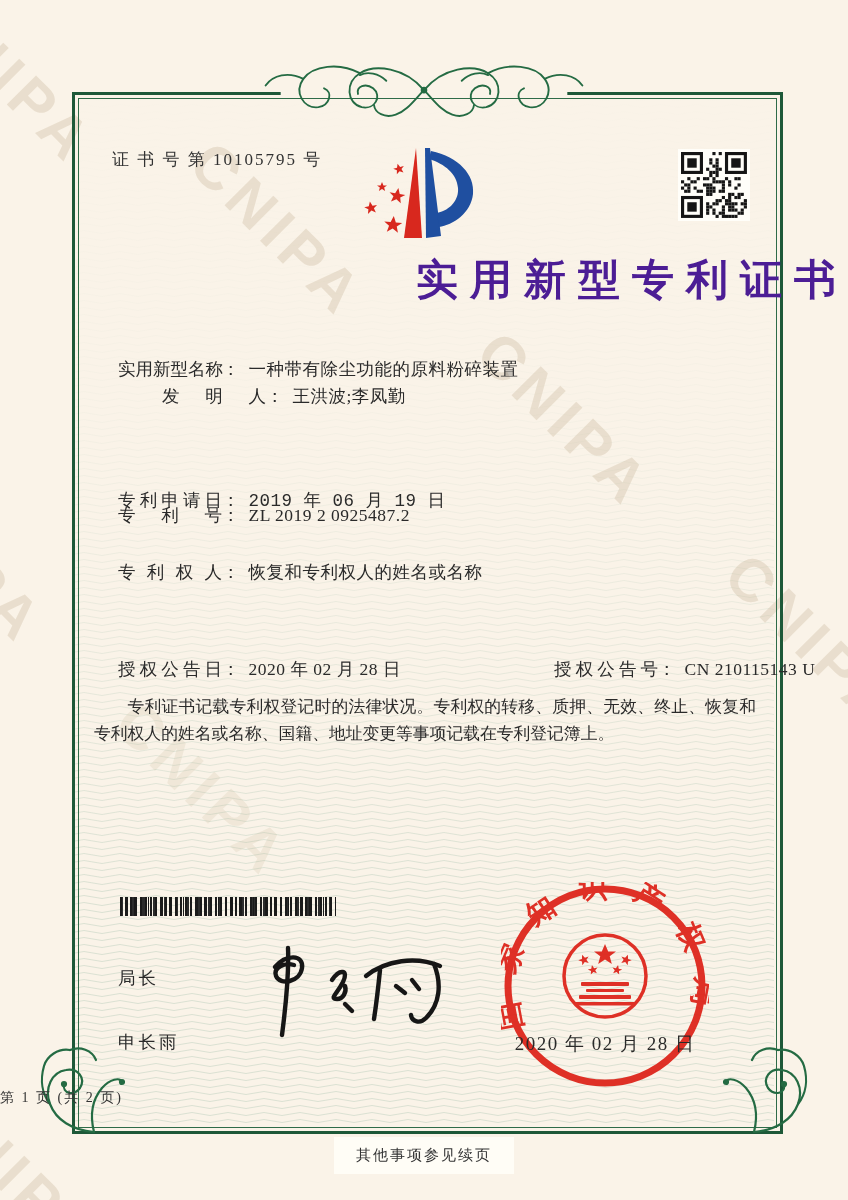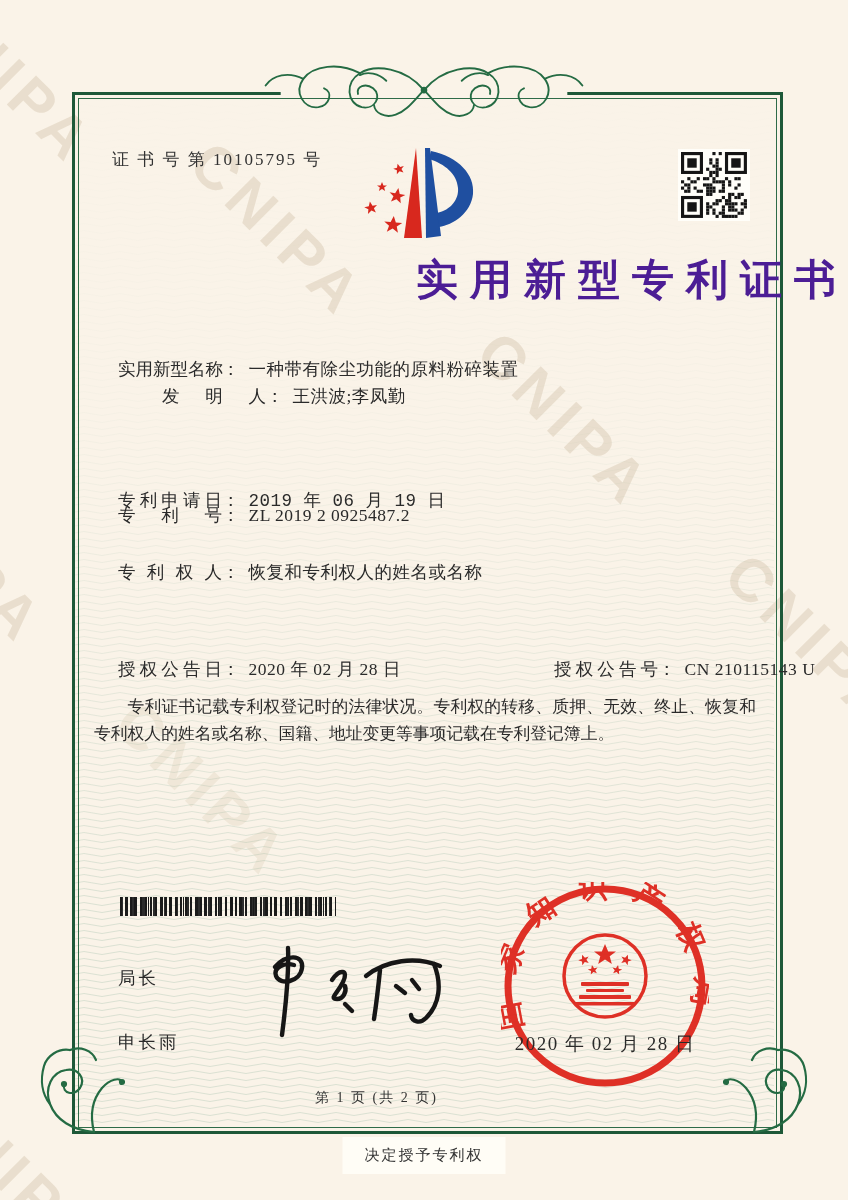--- a/index.html
+++ b/index.html
@@ -42,21 +42,21 @@
   .bodytext p{margin:0;text-indent:2em;}
   .barcode{position:absolute;left:120px;top:897px;width:216px;height:19px;
     background-image:
       repeating-linear-gradient(90deg,#1a1a1a 0 2px,transparent 2px 5px),
       repeating-linear-gradient(90deg,#1a1a1a 0 1px,transparent 1px 7px),
       repeating-linear-gradient(90deg,#2c2c2c 0 3px,transparent 3px 11px);}
   .sig-title{position:absolute;left:118px;top:966px;font-size:17.5px;letter-spacing:3px;font-family:Liberation Serif, serif;}
   .sig-name{position:absolute;left:118px;top:1003px;font-size:17.5px;letter-spacing:3px;margin-top:27px;}
   .sig-script{position:absolute;left:228px;top:942px;}
   .seal{position:absolute;left:501px;top:882px;}
-  .page-info{position:absolute;left:0;top:1089px;width:753px;text-align:center;font-size:14px;letter-spacing:2px;color:#333;}
+  .page-info{position:absolute;left:0;top:1089px;width:753px;font-size:14px;letter-spacing:2px;color:#333;}
   .cont-note{position:absolute;left:50%;top:1137px;transform:translateX(-50%);
     background:#fffdf6;padding:9px 22px;font-size:15px;letter-spacing:2px;color:#333;z-index:7;}
 </style>
 </head>
 <body>
 
 <div class="page">
 
   <svg class="waves" id="wave-svg" width="699" height="1030">
       <path d="M0,4 q9,-3 18,0 q9,3 18,0 q9,-3 18,0 q9,3 18,0 q9,-3 18,0 q9,3 18,0 q9,-3 18,0 q9,3 18,0 q9,-3 18,0 q9,3 18,0 q9,-3 18,0 q9,3 18,0 q9,-3 18,0 q9,3 18,0 q9,-3 18,0 q9,3 18,0 q9,-3 18,0 q9,3 18,0 q9,-3 18,0 q9,3 18,0 q9,-3 18,0 q9,3 18,0 q9,-3 18,0 q9,3 18,0 q9,-3 18,0 q9,3 18,0 q9,-3 18,0 q9,3 18,0 q9,-3 18,0 q9,3 18,0 q9,-3 18,0 q9,3 18,0 q9,-3 18,0 q9,3 18,0 q9,-3 18,0 q9,3 18,0 q9,-3 18,0 q9,3 18,0 q9,-3 18,0 q9,3 18,0" fill="none" stroke="#c7d5c5" stroke-width="1" opacity="0.6"></path>
@@ -474,14 +474,14 @@
           <rect x="-26" y="19" width="52" height="4" rx="1"></rect>
           <rect x="-30" y="26" width="60" height="3.5" rx="1"></rect>
         </g>
         <text x="0" y="64" text-anchor="middle" font-size="19" fill="#1b1b1b" letter-spacing="1.5" font-family="Liberation Serif, DejaVu Serif, serif">2020 年 02 月 28 日</text>
       </g>
     </svg>
 
     <div class="page-info">第 1 页 (共 2 页)</div>
   </div>
 
-  <div class="cont-note">决定授予专利权</div>
+  <div class="cont-note">其他事项参见续页</div>
 </div>
 
 </body></html>

